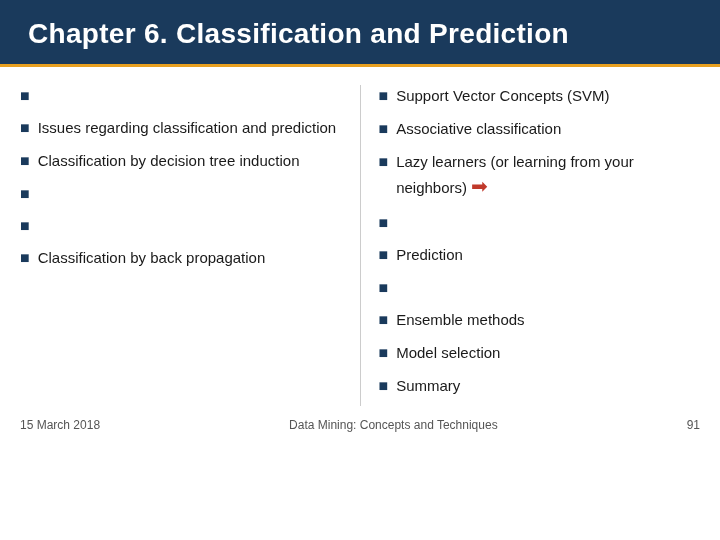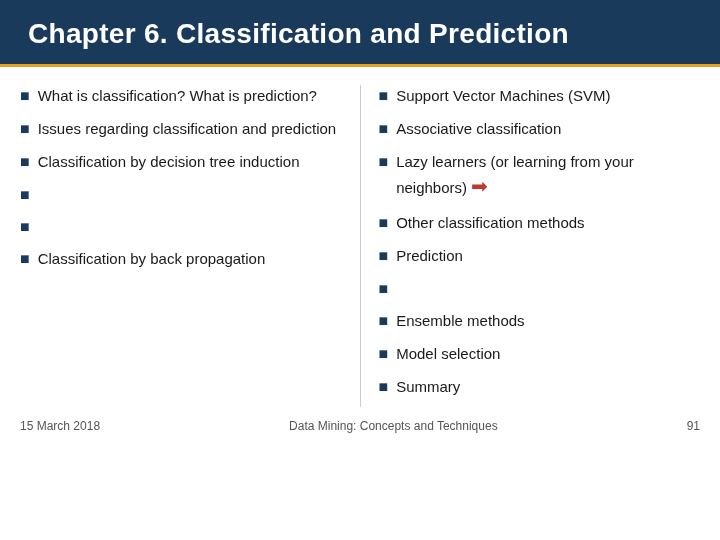--- a/index.html
+++ b/index.html
@@ -88,21 +88,20 @@
 
 <div class="slide">
   <div class="header">
     <h1>Chapter 6. Classification and Prediction</h1>
   </div>
   <div class="divider"></div>
   <div class="content">
     <div class="col" id="left-col">
         <div class="bullet-item">
       <span class="bullet">■</span>
-      <span class="bullet-text">What is classification? What is prediction?</span>
     </div>
         <div class="bullet-item">
       <span class="bullet">■</span>
       <span class="bullet-text">Issues regarding classification and prediction</span>
     </div>
         <div class="bullet-item">
       <span class="bullet">■</span>
       <span class="bullet-text">Classification by decision tree induction</span>
     </div>
         <div class="bullet-item">
@@ -113,33 +112,32 @@
     </div>
         <div class="bullet-item">
       <span class="bullet">■</span>
       <span class="bullet-text">Classification by back propagation</span>
     </div>
       </div>
     <div class="col-divider"></div>
     <div class="col" id="right-col">
         <div class="bullet-item">
       <span class="bullet">■</span>
-      <span class="bullet-text">Support Vector Machines (SVM)</span>
+      <span class="bullet-text">Support Vector Concepts (SVM)</span>
     </div>
         <div class="bullet-item">
       <span class="bullet">■</span>
       <span class="bullet-text">Associative classification</span>
     </div>
         <div class="bullet-item">
       <span class="bullet">■</span>
       <span class="bullet-text">Lazy learners (or learning from your neighbors)<span class="arrow-icon">➡</span></span>
     </div>
         <div class="bullet-item">
       <span class="bullet">■</span>
-      <span class="bullet-text">Other classification methods</span>
     </div>
         <div class="bullet-item">
       <span class="bullet">■</span>
       <span class="bullet-text">Prediction</span>
     </div>
         <div class="bullet-item">
       <span class="bullet">■</span>
     </div>
         <div class="bullet-item">
       <span class="bullet">■</span>

